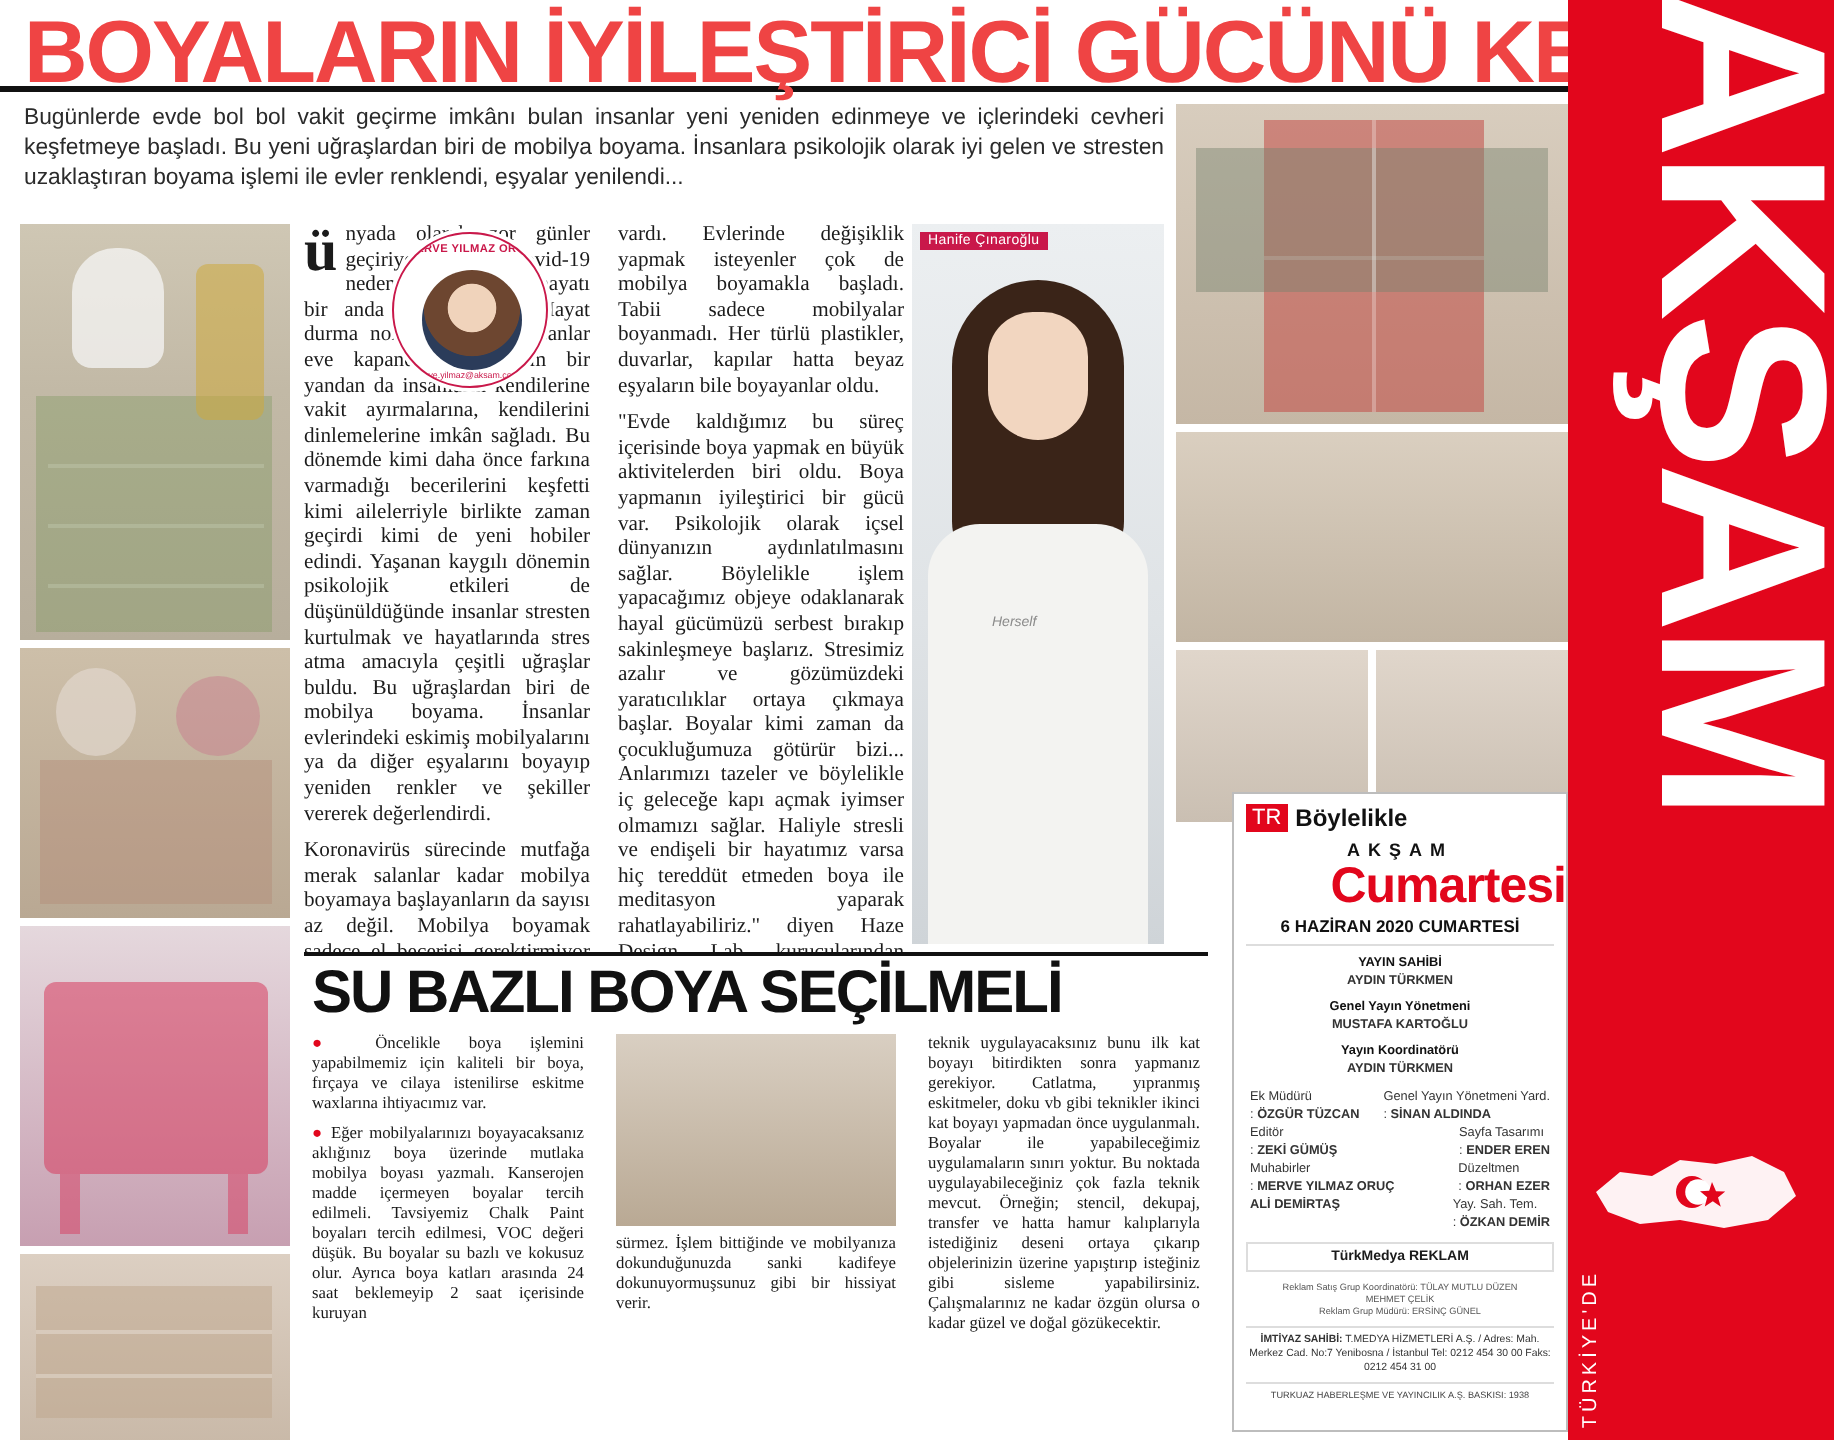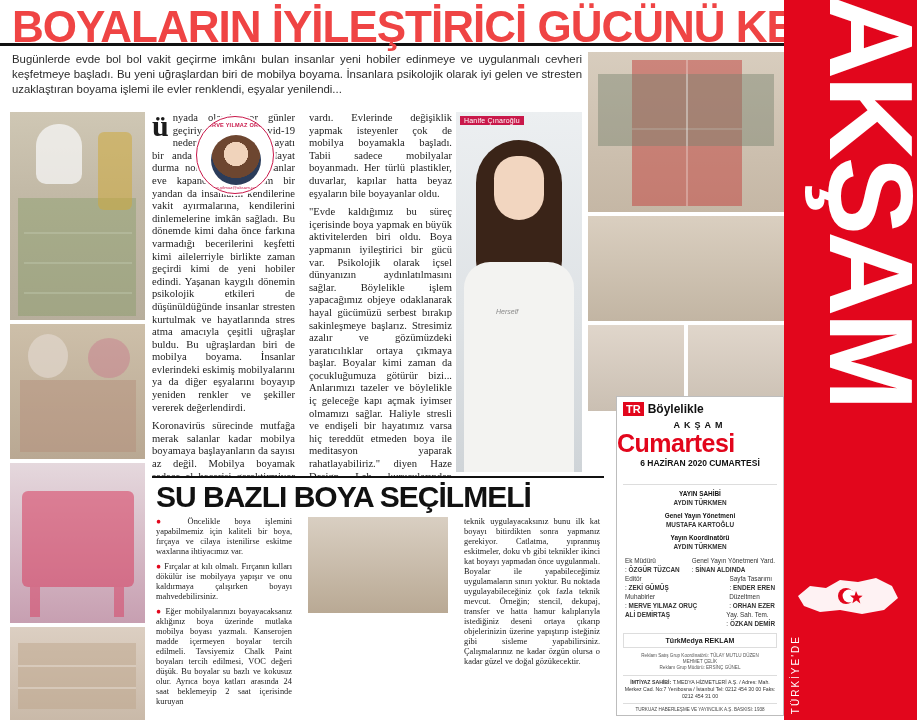--- a/index.html
+++ b/index.html
@@ -158,35 +158,35 @@
   
   .adbox {
     position:absolute; left:616px; top:396px; width:168px; height:320px;
     border:1px solid #bdbdbd; background:#fff;
     font-family:"Liberation Sans", sans-serif;
   }
   .adbox .brandrow {
     display:flex; align-items:center; gap:4px; padding:5px 6px 0 6px;
   }
   .adbox .tr-badge {
-    background:#e2061c; color:#fff; font-weight:bold; font-size:11px;
+    background:#e2061c; color:#fff; font-weight:normal; font-size:11px;
     padding:1px 3px; line-height:12px;
   }
   .adbox .brandname { font-weight:bold; font-size:12px; color:#111; }
   .adbox .aksam-small {
     text-align:center; font-weight:bold; font-size:9px; letter-spacing:4px;
     color:#111; margin-top:4px;
   }
   .adbox .cumartesi {
-    text-align:left; font-weight:bold; font-size:25px; color:#e2061c;
+    text-align:right; font-weight:bold; font-size:25px; color:#e2061c;
     line-height:26px; letter-spacing:-0.5px;
   }
   .adbox .addate {
     text-align:center; font-weight:bold; font-size:8.5px; color:#111;
-    border-bottom:1px solid #ddd; padding-bottom:16px; margin:2px 6px 4px;
+    border-bottom:1px solid #ddd; padding-bottom:4px; margin:2px 6px 4px;
   }
   .adbox .credits { padding:0 8px; font-size:6.4px; line-height:9px; color:#333; text-align:center; }
   .adbox .credits .ctitle { font-weight:bold; color:#111; }
   .adbox .credits .cname { font-weight:bold; }
   .adbox .crow { display:flex; justify-content:space-between; gap:4px; text-align:left; }
   .adbox .crow span { display:block; }
   .adbox .reklam {
     margin:5px 6px; border:1px solid #ddd; padding:3px;
     text-align:center; font-size:7px; font-weight:bold;
   }
@@ -231,21 +231,21 @@
 </style>
 </head>
 <body>
 
 <div class="page">
 
   <div class="headline-band">
     <div class="headline">BOYALARIN İYİLEŞTİRİCİ GÜCÜNÜ KEŞFEDİN</div>
   </div>
 
-  <div class="deck">Bugünlerde evde bol bol vakit geçirme imkânı bulan insanlar yeni hobiler edinmeye ve uygulanmalı cevheri keşfetmeye başladı. Bu yeni uğraşlardan biri de mobilya boyama. İnsanlara psikolojik olarak iyi gelen ve stresten uzaklaştıran boyama işlemi ile evler renklendi, eşyalar yenilendi...</div>
+  <div class="deck">Bugünlerde evde bol bol vakit geçirme imkânı bulan insanlar yeni yeniden edinmeye ve içlerindeki cevheri keşfetmeye başladı. Bu yeni uğraşlardan biri de mobilya boyama. İnsanlara psikolojik olarak iyi gelen ve stresten uzaklaştıran boyama işlemi ile evler renklendi, eşyalar yenilendi...</div>
 
   <div class="col-photos">
     <div class="ph photo1">
       <div class="frame-lines">
         <i style="left:14px;top:120px;width:108px;height:2px;"></i>
         <i style="left:14px;top:150px;width:108px;height:2px;"></i>
         <i style="left:14px;top:180px;width:108px;height:2px;"></i>
         <i style="left:8px;top:86px;width:118px;height:118px;background:rgba(120,150,90,.35);"></i>
         <i style="left:26px;top:12px;width:46px;height:60px;background:rgba(245,245,245,.75);border-radius:22px 22px 10px 10px;"></i>
         <i style="left:88px;top:20px;width:34px;height:78px;background:rgba(205,170,60,.55);border-radius:6px;"></i>
@@ -314,25 +314,25 @@
       <div class="rphoto3"></div>
       <div class="rphoto3"></div>
     </div>
   </div>
 
   <div class="subarticle">
     <div class="sahead">SU BAZLI BOYA SEÇİLMELİ</div>
     <div class="sa-body">
       <div class="sa-col">
         <p><span class="bullet">●</span> <span>Öncelikle boya işlemini yapabilmemiz için kaliteli bir boya, fırçaya ve cilaya istenilirse eskitme waxlarına ihtiyacımız var.</span></p>
-        <p><span class="bullet">●</span> <span>Fırçalar at kılı olmalı. Fırçanın kılları dökülür ise mobilyaya yapışır ve onu kaldırmaya çalışırken boyayı mahvedebilirsiniz.</span></p>
         <p><span class="bullet">●</span> <span>Eğer mobilyalarınızı boyayacaksanız aklığınız boya üzerinde mutlaka mobilya boyası yazmalı. Kanserojen madde içermeyen boyalar tercih edilmeli. Tavsiyemiz Chalk Paint boyaları tercih edilmesi, VOC değeri düşük. Bu boyalar su bazlı ve kokusuz olur. Ayrıca boya katları arasında 24 saat beklemeyip 2 saat içerisinde kuruyan</span></p>
       </div>
       <div class="sa-col sa-mid">
         <div class="sa-photo"></div>
+        <p>sürmez. İşlem bittiğinde ve mobilyanıza dokunduğunuzda sanki kadifeye dokunuyormuşsunuz gibi bir hissiyat verir.</p>
       </div>
       <div class="sa-col">
         <p>teknik uygulayacaksınız bunu ilk kat boyayı bitirdikten sonra yapmanız gerekiyor. Catlatma, yıpranmış eskitmeler, doku vb gibi teknikler ikinci kat boyayı yapmadan önce uygulanmalı. Boyalar ile yapabileceğimiz uygulamaların sınırı yoktur. Bu noktada uygulayabileceğiniz çok fazla teknik mevcut. Örneğin; stencil, dekupaj, transfer ve hatta hamur kalıplarıyla istediğiniz deseni ortaya çıkarıp objelerinizin üzerine yapıştırıp isteğiniz gibi sisleme yapabilirsiniz. Çalışmalarınız ne kadar özgün olursa o kadar güzel ve doğal gözükecektir.</p>
       </div>
     </div>
   </div>
 
   <div class="adbox">
     <div class="brandrow">
       <span class="tr-badge">TR</span>

